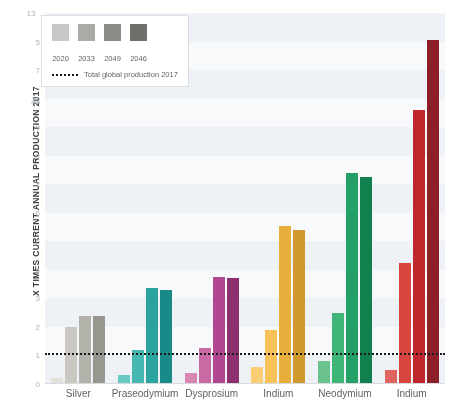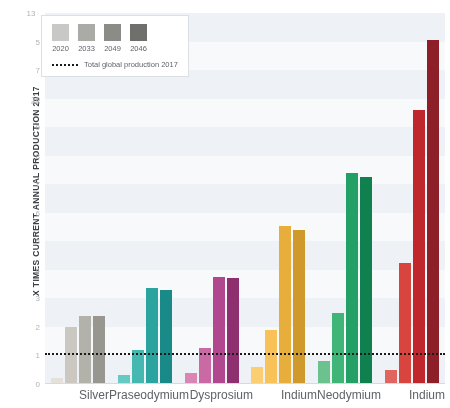--- a/index.html
+++ b/index.html
@@ -79,37 +79,37 @@
   }
 
   
   .cats{
     position:absolute;
     left:45px;top:388px;width:400px;
     display:flex;
   }
   .cat{
     flex:1 1 0;
-    text-align:right;
-    font-size:12px;
+    text-align:center;
+    font-size:10px;
     color:#5f6368;
   }
 
   
   .legend{
     position:absolute;
     left:41px; top:15px;
     background:#ffffff;
     border:1px solid #dcdfe3;
     padding:8px 10px 7px 10px;
     box-sizing:border-box;
   }
   .legend-swatches{display:flex;gap:9px;}
   .legend-swatch{width:17px;height:17px;}
-  .legend-labels{display:flex;gap:9px;margin-top:3px;}
+  .legend-labels{display:flex;gap:9px;margin-top:13px;}
   .legend-label{
     width:17px;text-align:center;
     font-size:7.5px;color:#5f6368;
   }
   .legend-line-row{
     display:flex;align-items:center;gap:6px;margin-top:7px;
   }
   .legend-dash{
     width:26px;height:0;border-top:2px dotted #1a1a1a;
     display:inline-block;

